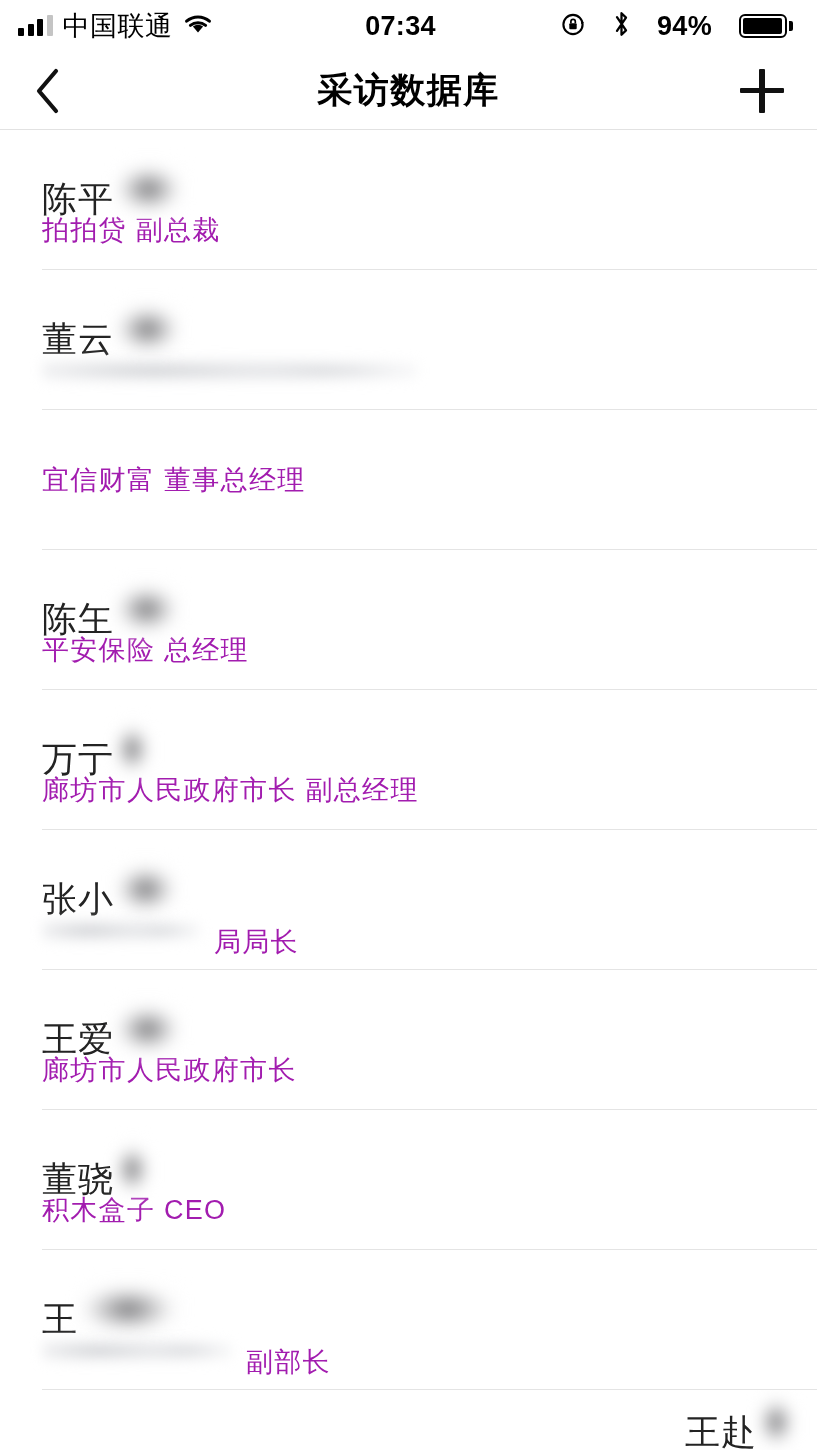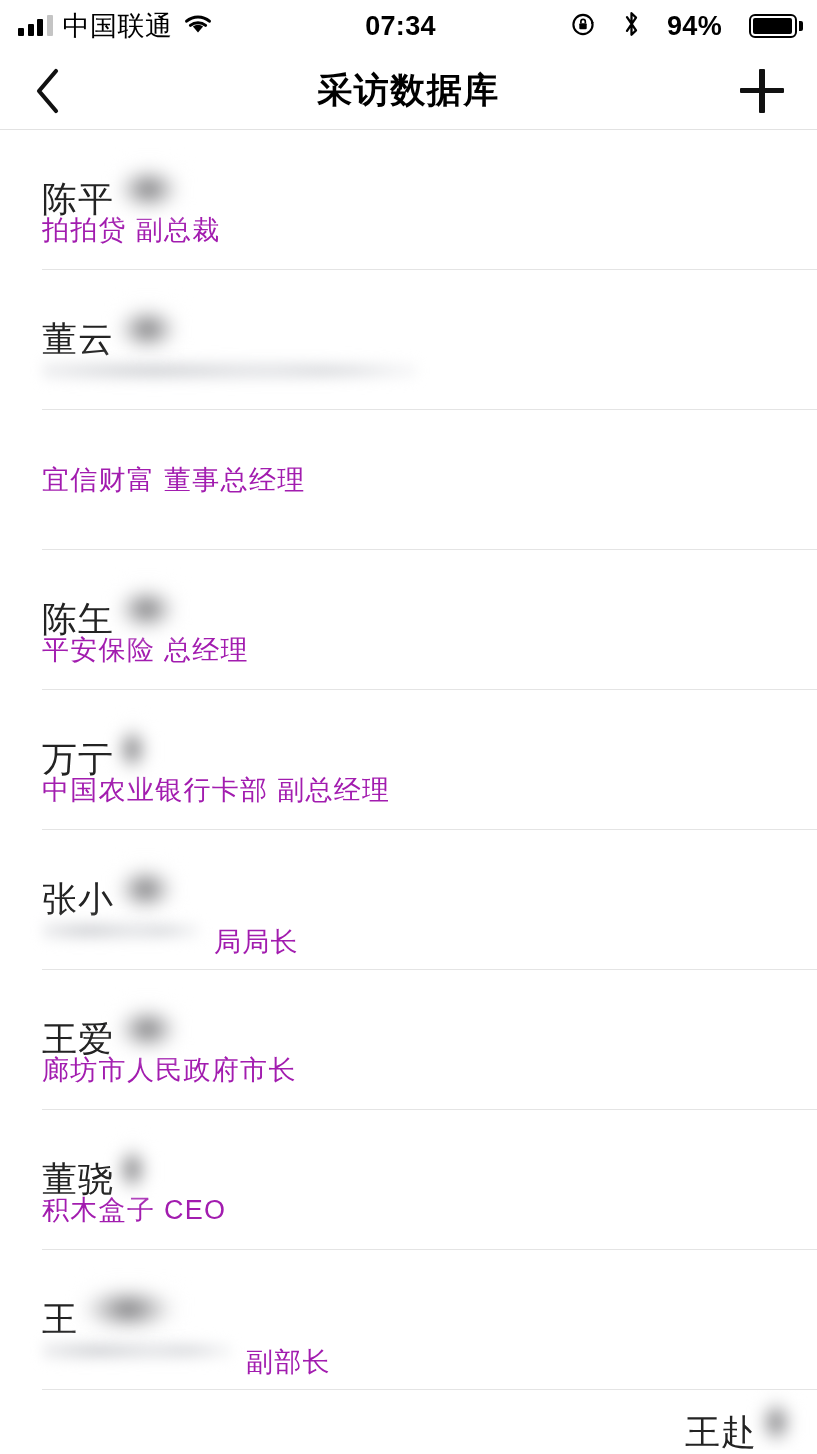--- a/index.html
+++ b/index.html
@@ -11,21 +11,21 @@
     -webkit-font-smoothing:antialiased;
   }
   .phone { position:relative; width:817px; height:1454px; background:#fff; }
 
   
   .statusbar {
     position:relative;
     height:52px;
     display:flex;
     align-items:center;
-    padding:0 20px 0 18px;
+    padding:0 30px 0 18px;
     color:#000;
   }
   .sb-left { display:flex; align-items:center; gap:10px; }
   .sb-right { display:flex; align-items:center; gap:27px; margin-left:auto; }
   .sb-center {
     position:absolute; left:0; right:16px; top:0; height:52px;
     display:flex; align-items:center; justify-content:center;
     pointer-events:none;
   }
   .sb-time { font-size:27px; font-weight:bold; letter-spacing:0.3px; }
@@ -236,21 +236,21 @@
         <div class="sub-line">
           <span class="sub">平安保险  总经理</span>
         </div>
       </div>
       <div class="row">
         <div class="name-line">
           <span class="name">万亍</span>
           <span class="blur name-blur" style="width: 38px;"></span>
         </div>
         <div class="sub-line">
-          <span class="sub">中国农业银行卡部  副总经理</span>
+          <span class="sub">廊坊市人民政府市长  副总经理</span>
         </div>
       </div>
       <div class="row">
         <div class="name-line">
           <span class="name">张小</span>
           <span class="blur name-blur" style="width: 66px;"></span>
         </div>
         <div class="sub-line">
           <span class="blur sub-blur" style="width: 158px;"></span>
           <span class="sub">局局长</span>

